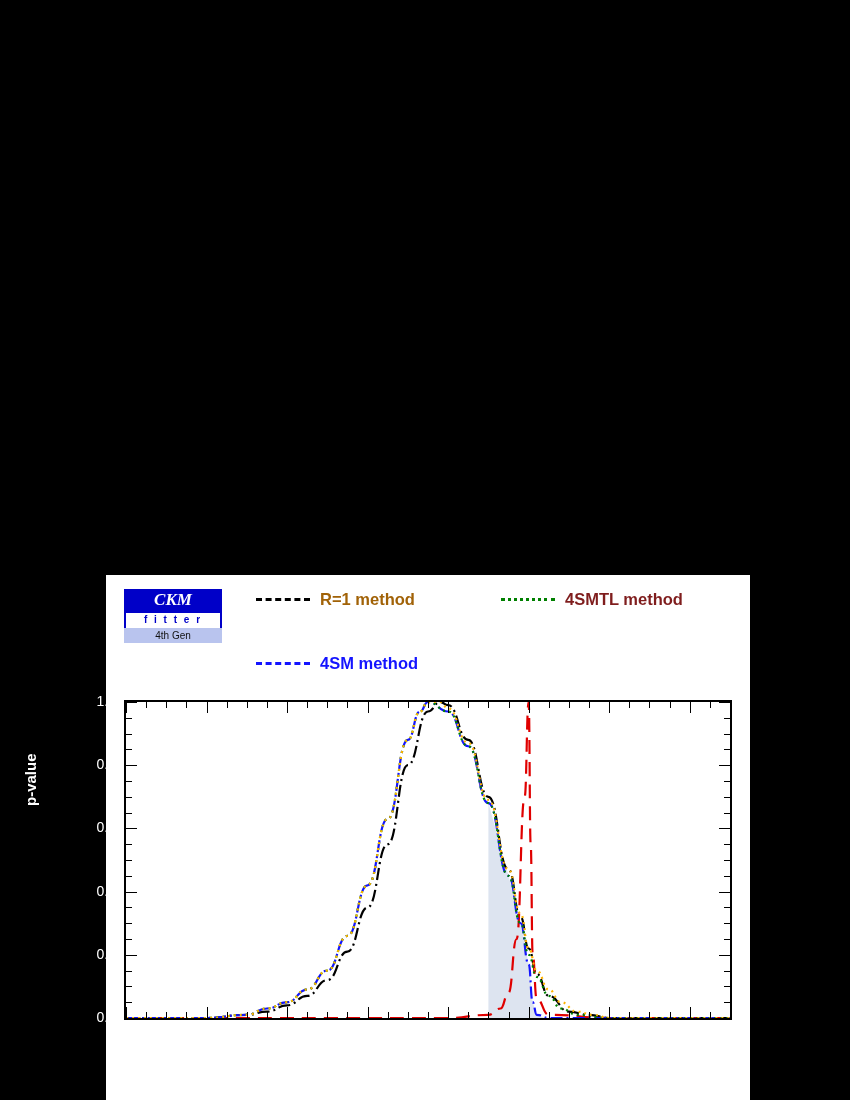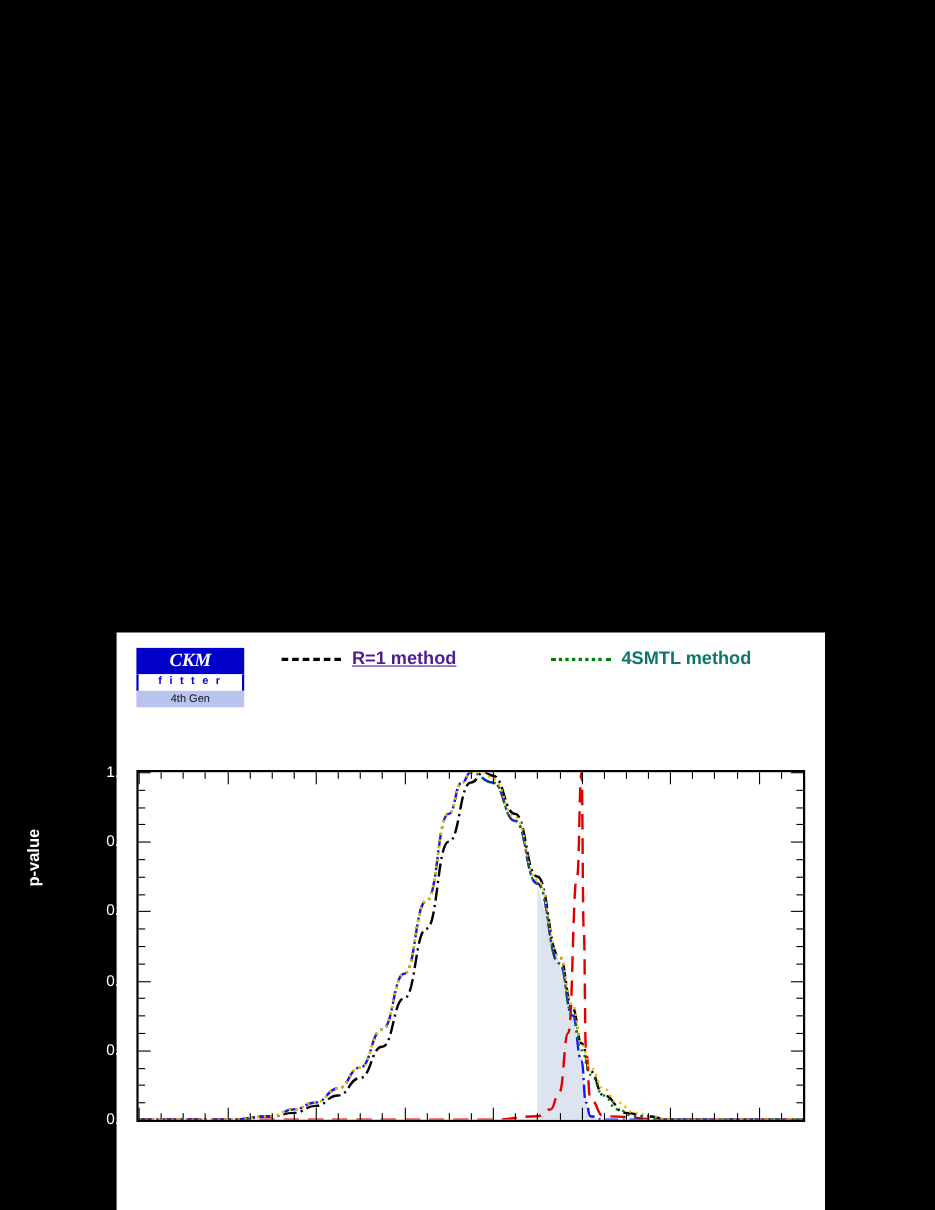--- a/index.html
+++ b/index.html
@@ -50,25 +50,29 @@
     <div class="legend">
 
       <div class="ckm-logo">
         <div class="ckm-top">CKM</div>
         <div class="ckm-mid">f i t t e r</div>
         <div class="ckm-bot">4th Gen</div>
       </div>
 
       <div class="lgitem" style="left:150px;top:12px;">
         <span class="lgline" style="border-top-color:#000;border-top-style:dashed;"></span>
-        <span class="lglabel" style="color:#4c1d95;text-decoration:underline;">R=1 method</span>
+        <span class="lglabel" style="color:#a16207;">R=1 method</span>
+      </div>
+      <div class="lgitem" style="left:150px;top:76px;">
+        <span class="lgline" style="border-top-color:#1414ff;border-top-style:dashed;"></span>
+        <span class="lglabel" style="color:#1414ff;">4SM method</span>
       </div>
       <div class="lgitem" style="left:395px;top:12px;">
         <span class="lgline" style="border-top-color:#008000;border-top-style:dotted;"></span>
-        <span class="lglabel" style="color:#0f766e;">4SMTL method</span>
+        <span class="lglabel" style="color:#7f1d1d;">4SMTL method</span>
       </div>
     </div>
 
     <div class="frame"></div>
 
     <div class="plotarea">
       <svg id="curves" width="604" height="316" viewBox="0 0 604 316">
           <path d="M 362.4 316 L 362.4 101.11999999999998 L 382.5333333333333 173.79999999999998 L 394.61333333333334 221.2 L 402.66666666666663 262.28 L 406.6933333333333 300.2 L 410.72 312.84 L 418.77333333333337 316 Z" fill="#dde4f0"></path>
           <path d="M 0 316 C 20.133333333333333 316 20.133333333333333 316 40.266666666666666 316 C 60.4 316 60.4 316 80.53333333333333 316 C 100.66666666666666 316 100.66666666666666 312.84 120.79999999999998 312.84 C 130.86666666666665 312.84 130.86666666666665 309.68 140.9333333333333 309.68 C 151 309.68 151 303.36 161.06666666666666 303.36 C 171.13333333333333 303.36 171.13333333333333 293.88 181.2 293.88 C 191.26666666666665 293.88 191.26666666666665 278.08 201.33333333333331 278.08 C 211.4 278.08 211.4 249.64 221.4666666666667 249.64 C 231.53333333333333 249.64 231.53333333333333 205.4 241.59999999999997 205.4 C 251.66666666666666 205.4 251.66666666666666 142.2 261.73333333333335 142.2 C 271.79999999999995 142.2 271.79999999999995 63.19999999999999 281.8666666666666 63.19999999999999 C 291.9333333333333 63.19999999999999 291.9333333333333 9.480000000000018 302 9.480000000000018 C 308.03999999999996 9.480000000000018 308.03999999999996 0 314.08 0 C 318.1066666666667 0 318.1066666666667 3.160000000000025 322.1333333333333 3.160000000000025 C 332.2 3.160000000000025 332.2 37.920000000000016 342.26666666666665 37.920000000000016 C 352.3333333333333 37.920000000000016 352.3333333333333 94.80000000000001 362.4 94.80000000000001 C 372.46666666666664 94.80000000000001 372.46666666666664 167.48000000000002 382.5333333333333 167.48000000000002 C 388.5733333333333 167.48000000000002 388.5733333333333 214.88 394.61333333333334 214.88 C 398.64 214.88 398.64 246.48000000000002 402.66666666666663 246.48000000000002 C 406.6933333333333 246.48000000000002 406.6933333333333 271.76 410.72 271.76 C 416.76000000000005 271.76 416.76000000000005 293.88 422.80000000000007 293.88 C 432.86666666666673 293.88 432.86666666666673 309.68 442.9333333333334 309.68 C 453 309.68 453 312.84 463.0666666666666 312.84 C 473.13333333333327 312.84 473.13333333333327 316 483.19999999999993 316 C 503.3333333333333 316 503.3333333333333 316 523.4666666666667 316 C 543.5999999999999 316 543.5999999999999 316 563.7333333333332 316 C 583.8666666666666 316 583.8666666666666 316 604 316" fill="none" stroke="#000000" stroke-width="2.2" stroke-dasharray="12,4,2,4"></path>
           <path d="M 0 316 C 100.66666666666666 316 100.66666666666666 316 201.33333333333331 316 C 261.73333333333335 316 261.73333333333335 316 322.1333333333333 316 C 342.26666666666665 316 342.26666666666665 312.84 362.4 312.84 C 368.44 312.84 368.44 306.52 374.48 306.52 C 378.50666666666666 306.52 378.50666666666666 290.72 382.5333333333333 290.72 C 386.55999999999995 290.72 386.55999999999995 237 390.58666666666664 237 C 394.61333333333334 237 394.61333333333334 94.80000000000001 398.64000000000004 94.80000000000001 C 400.6533333333333 94.80000000000001 400.6533333333333 0 402.66666666666663 0 C 403.6733333333333 0 403.6733333333333 142.2 404.67999999999995 142.2 C 405.6866666666666 142.2 405.6866666666666 252.8 406.6933333333333 252.8 C 408.7066666666667 252.8 408.7066666666667 297.04 410.72 297.04 C 416.76000000000005 297.04 416.76000000000005 312.84 422.80000000000007 312.84 C 453 312.84 453 316 483.19999999999993 316 C 543.5999999999999 316 543.5999999999999 316 604 316" fill="none" stroke="#e00000" stroke-width="2.2" stroke-dasharray="14,8"></path>

